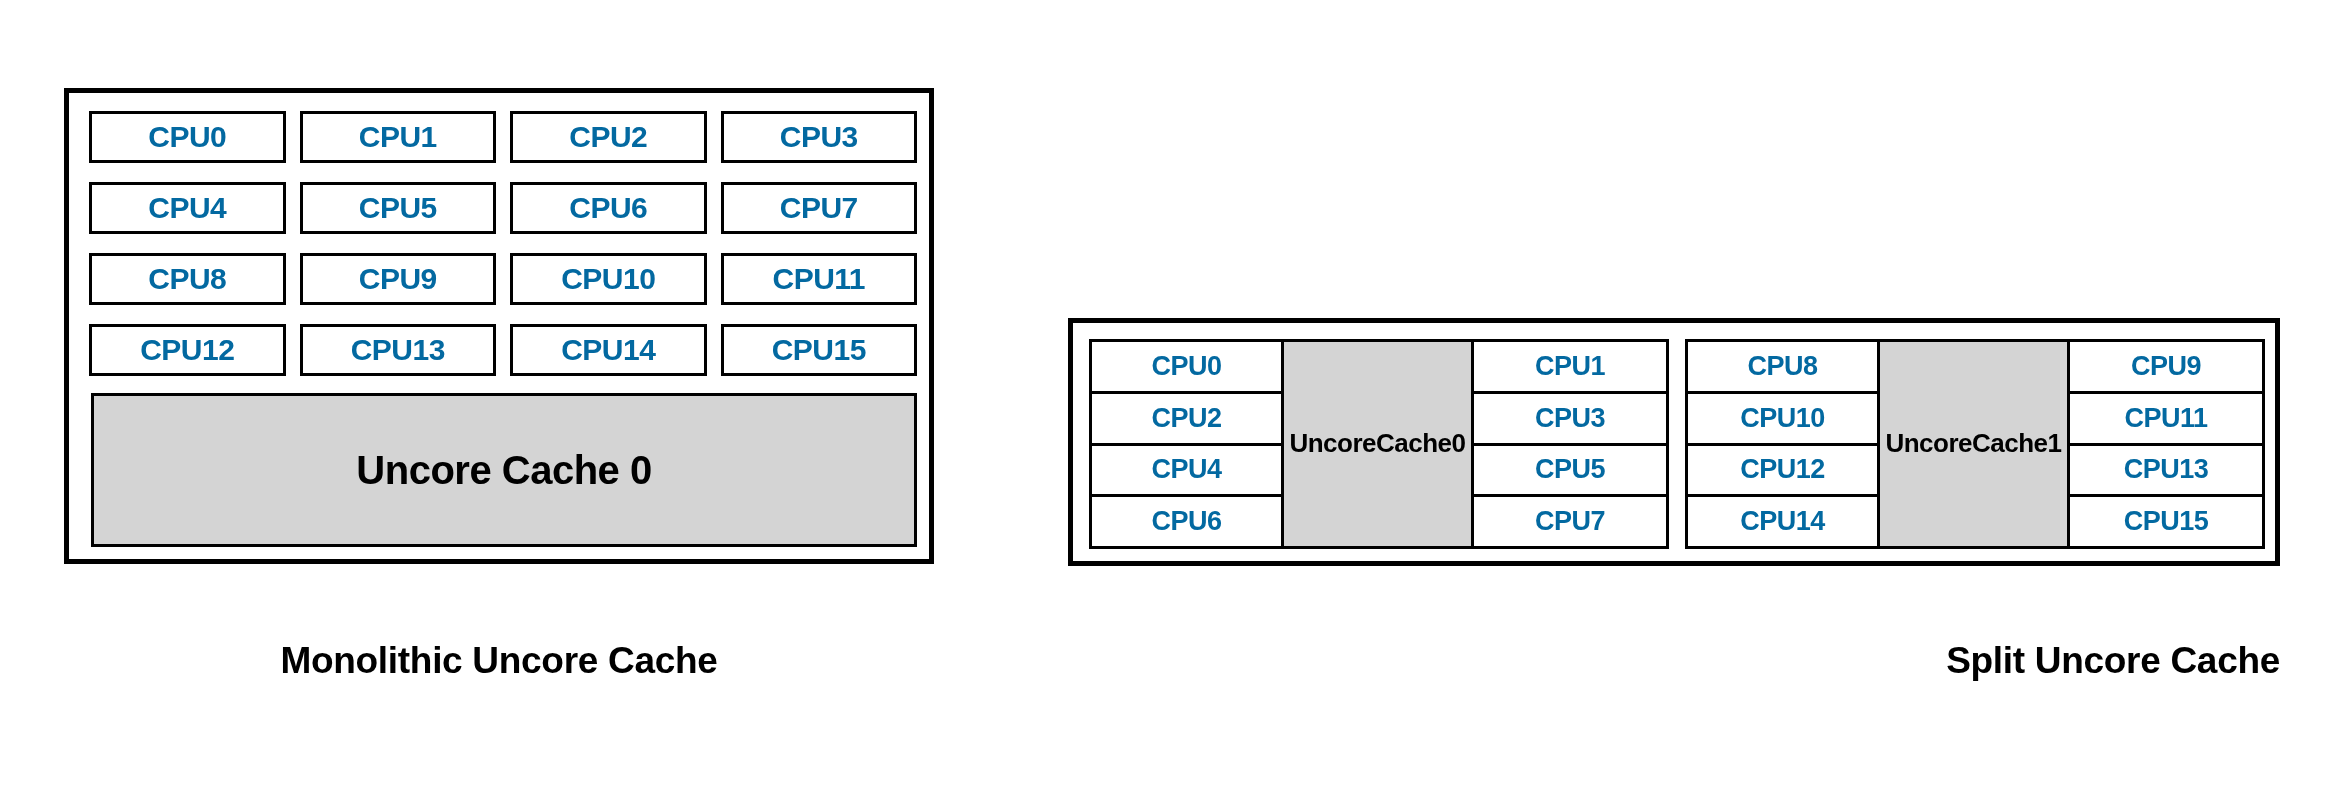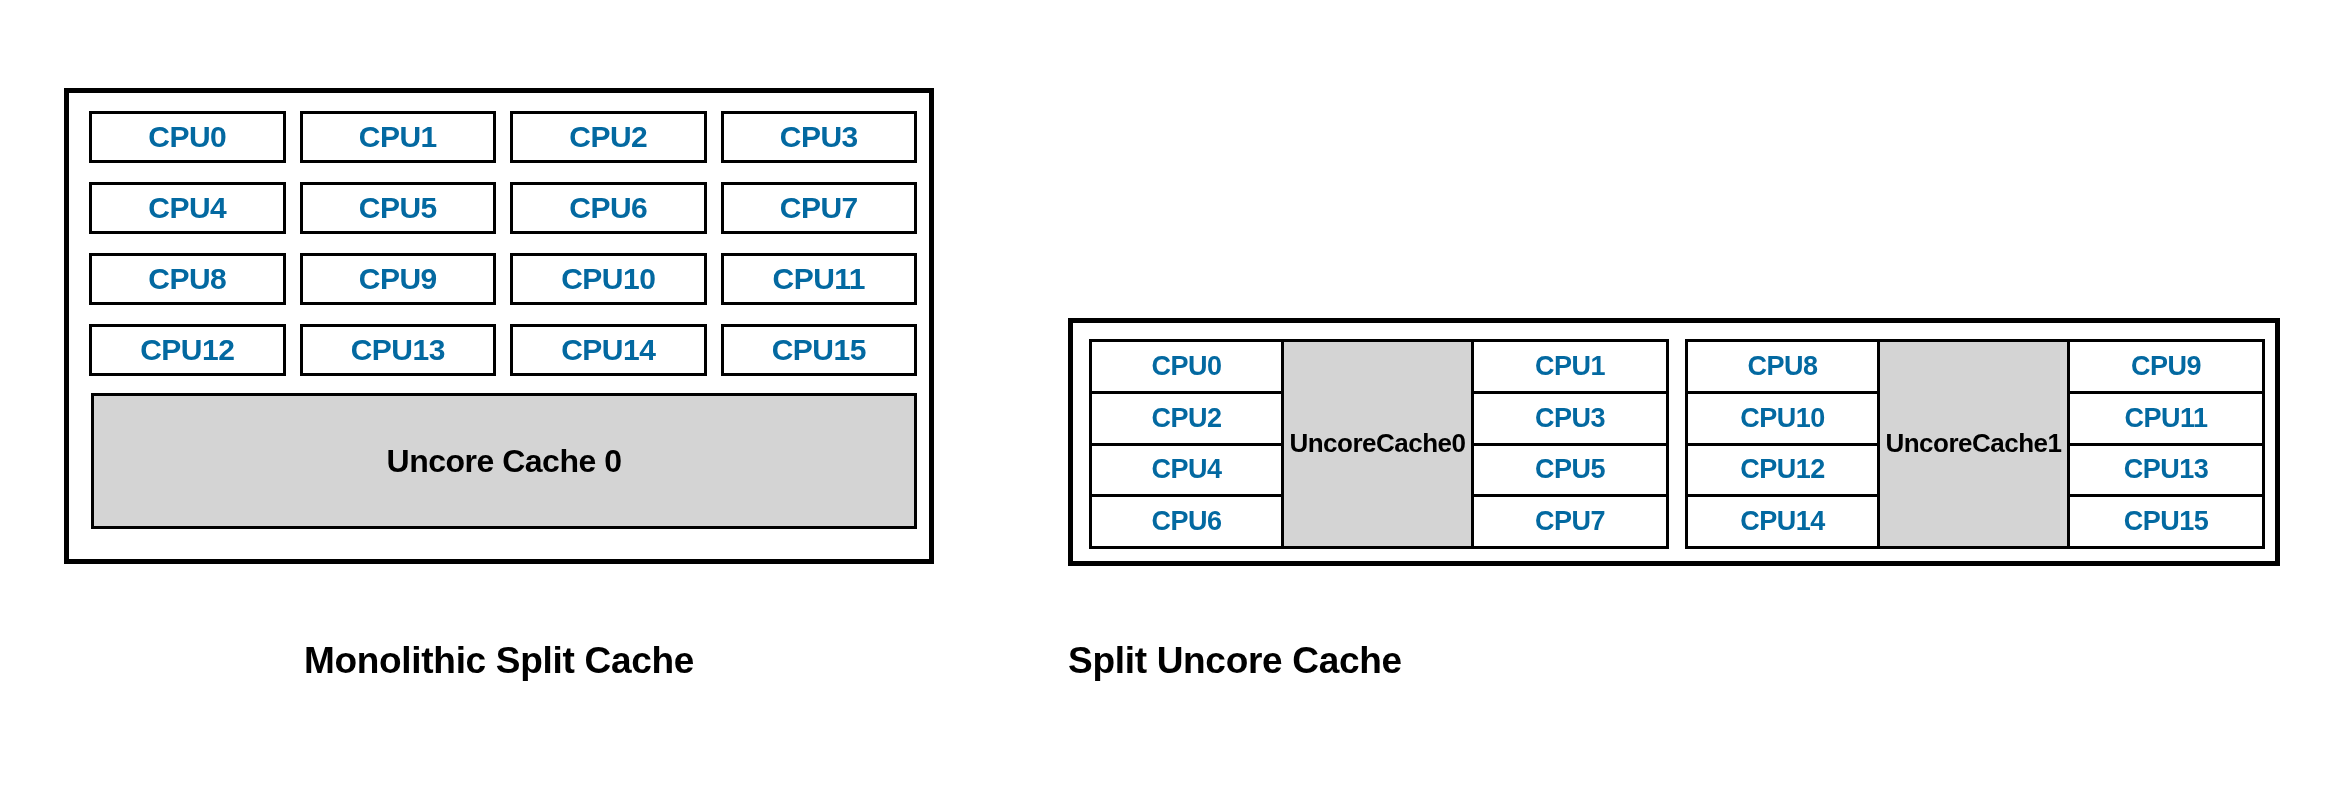--- a/index.html
+++ b/index.html
@@ -71,22 +71,22 @@
     row-gap: 19px;
   }
   #monolithic-grid .cpu-box {
     font-size: 30px;
   }
   #mono-cache {
     position: absolute;
     left: 22px;
     top: 300px;
     width: 826px;
-    height: 136px;
-    font-size: 32px;
+    height: 154px;
+    font-size: 40px;
   }
 
   
   #split-panel {
     position: absolute;
     left: 1068px;
     top: 318px;
     width: 1212px;
     height: 248px;
     border: 5px solid #000000;
@@ -133,21 +133,21 @@
   
   .caption {
     position: absolute;
     font-size: 37px;
     font-weight: bold;
     color: #000000;
     white-space: nowrap;
     letter-spacing: -0.3px;
   }
   #caption-monolithic { left: 0px; top: 640px; width: 998px; text-align: center; }
-  #caption-split      { left: 1068px; top: 640px; width: 1212px; text-align: left; }
+  #caption-split      { left: 1068px; top: 640px; width: 1212px; text-align: right; }
 </style>
 </head>
 <body>
 
 <div class="stage">
 
   <div id="monolithic-panel">
     <div id="monolithic-grid">
       <div class="cpu-box">CPU0</div>
       <div class="cpu-box">CPU1</div>
@@ -162,21 +162,21 @@
       <div class="cpu-box">CPU10</div>
       <div class="cpu-box">CPU11</div>
       <div class="cpu-box">CPU12</div>
       <div class="cpu-box">CPU13</div>
       <div class="cpu-box">CPU14</div>
       <div class="cpu-box">CPU15</div>
     </div>
     <div id="mono-cache" class="cache-box">Uncore Cache 0</div>
   </div>
 
-  <div id="caption-monolithic" class="caption">Monolithic Split Cache</div>
+  <div id="caption-monolithic" class="caption">Monolithic Uncore Cache</div>
 
   <div id="split-panel">
 
     <div id="split-group-0" class="split-group">
       <div class="split-col cpus left-col">
         <div class="cpu-box">CPU0</div>
         <div class="cpu-box">CPU2</div>
         <div class="cpu-box">CPU4</div>
         <div class="cpu-box">CPU6</div>
       </div>

